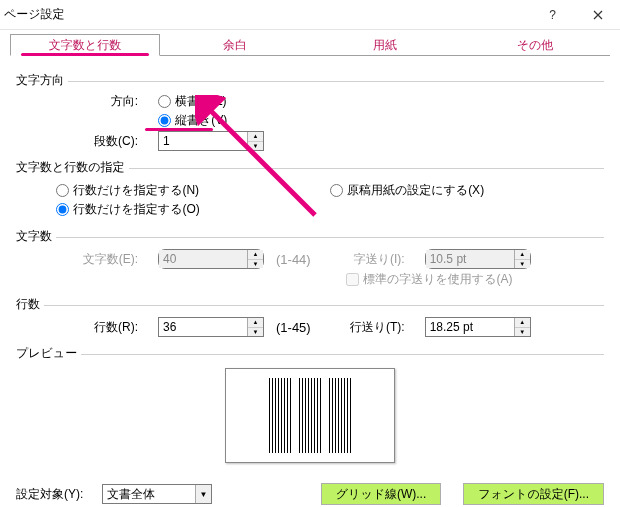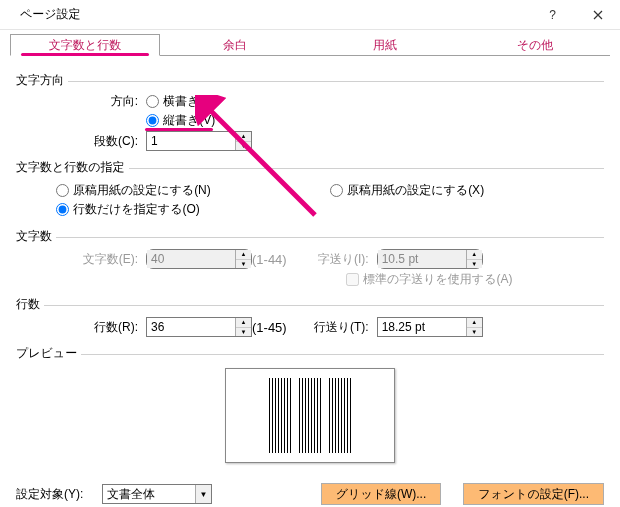--- a/index.html
+++ b/index.html
@@ -12,21 +12,21 @@
     width: 620px;
     height: 507px;
     overflow: hidden;
   }
   .titlebar {
     display: flex;
     align-items: center;
     height: 30px;
     background: #fff;
     border-bottom: 1px solid #e5e5e5;
-    padding-left: 20px;
+    padding-left: 4px;
   }
   .titlebar .title { flex: 1; font-size: 12px; }
   .titlebar .tbtn {
     width: 45px; height: 30px;
     display: flex; align-items: center; justify-content: center;
     color: #333;
   }
   .titlebar .tbtn svg { width: 10px; height: 10px; }
   .content {
     padding: 2px 10px 10px 10px;
@@ -65,21 +65,21 @@
   .row {
     display: flex;
     align-items: center;
     margin: 2px 0;
   }
   .lbl {
     width: 90px;
     text-align: right;
     padding-right: 8px;
   }
-  .indent2 { padding-left: 40px; }
+  .indent2 { padding-left: 40px; gap: 12px; }
   .radio, .checkbox {
     display: inline-flex;
     align-items: center;
     gap: 4px;
     margin-right: 30px;
     white-space: nowrap;
   }
   .radio input, .checkbox input { margin: 0; }
   .spinner {
     display: inline-flex;
@@ -157,21 +157,21 @@
     font-family: inherit; font-size:12px; background:#fff;
   }
   .select .arrow {
     width: 16px; border-left:1px solid #aaa;
     display:flex;align-items:center;justify-content:center;
     background:#f0f0f0; font-size:8px;
   }
   .btn {
     height: 22px;
     padding: 0 14px;
-    background: #fdba74;
+    background: #bef264;
     border: 1px solid #adadad;
     font-family: inherit;
     font-size: 12px;
     display: inline-flex;
     align-items: center;
     justify-content: center;
     text-align: center;
   }
   
   .annotation {
@@ -248,21 +248,21 @@
 
       <div class="section-line">
         <span>文字数と行数の指定</span>
         <span class="hline"></span>
       </div>
       <div class="two-col indent2">
         <div>
           <div class="row">
             <label class="radio">
               <input type="radio" name="gs" style="">
-              <span>原稿用紙の設定にする(N)</span>
+              <span>行数だけを指定する(N)</span>
             </label>
           </div>
           <div class="row">
             <label class="radio">
               <input type="radio" name="gs" checked="" style="">
               <span>行数だけを指定する(O)</span>
             </label>
           </div>
         </div>
         <div>

